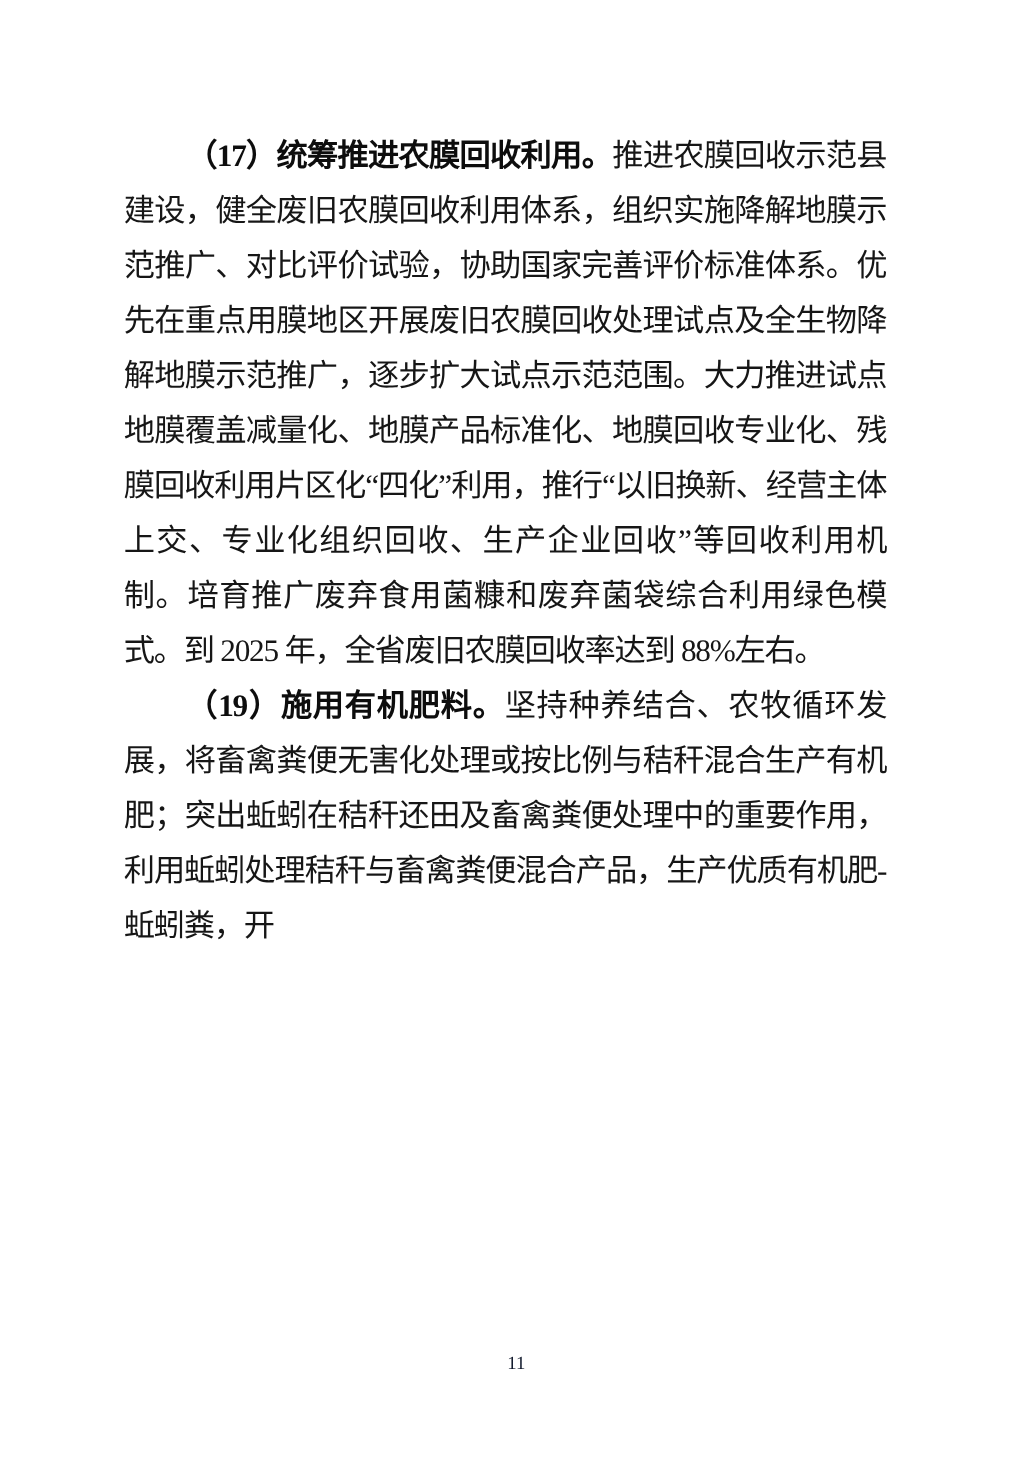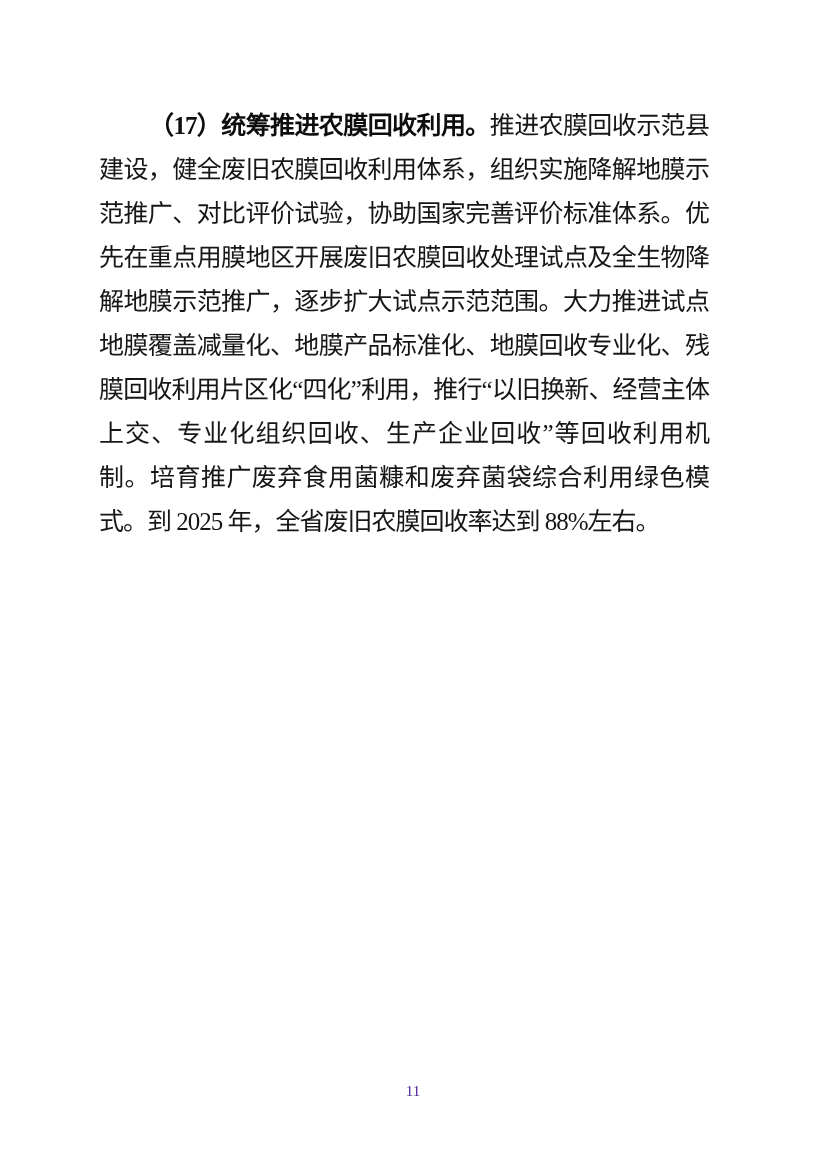--- a/index.html
+++ b/index.html
@@ -41,34 +41,37 @@
     font-weight: 400;
   }
   .page-number {
     position: absolute;
     left: 0;
     top: 1083px;
     width: 826px;
     text-align: center;
     font-size: 15px;
     letter-spacing: 0;
-    color: #4c1d95;
+    color: #0f172a;
     font-family: "Liberation Serif", "DejaVu Serif", serif;
   }
 </style>
 </head>
 <body>
 
 <div class="page">
 
   <div class="text-block">
 
     <p class="para">
       <span class="para-heading">（17）统筹推进农膜回收利用。</span><span class="para-body">推进农膜回收示范县建设，健全废旧农膜回收利用体系，组织实施降解地膜示范推广、对比评价试验，协助国家完善评价标准体系。优先在重点用膜地区开展废旧农膜回收处理试点及全生物降解地膜示范推广，逐步扩大试点示范范围。大力推进试点地膜覆盖减量化、地膜产品标准化、地膜回收专业化、残膜回收利用片区化“四化”利用，推行“以旧换新、经营主体上交、专业化组织回收、生产企业回收”等回收利用机制。培育推广废弃食用菌糠和废弃菌袋综合利用绿色模式。到 2025 年，全省废旧农膜回收率达到 88%左右。</span>
     </p>
 
 
+    <p class="para">
+      <span class="para-heading">（19）施用有机肥料。</span><span class="para-body">坚持种养结合、农牧循环发展，将畜禽粪便无害化处理或按比例与秸秆混合生产有机肥；突出蚯蚓在秸秆还田及畜禽粪便处理中的重要作用，利用蚯蚓处理秸秆与畜禽粪便混合产品，生产优质有机肥-蚯蚓粪，开</span>
+    </p>
 
   </div>
 
   <div class="page-number">11</div>
 
 </div>
 
 </body></html>

